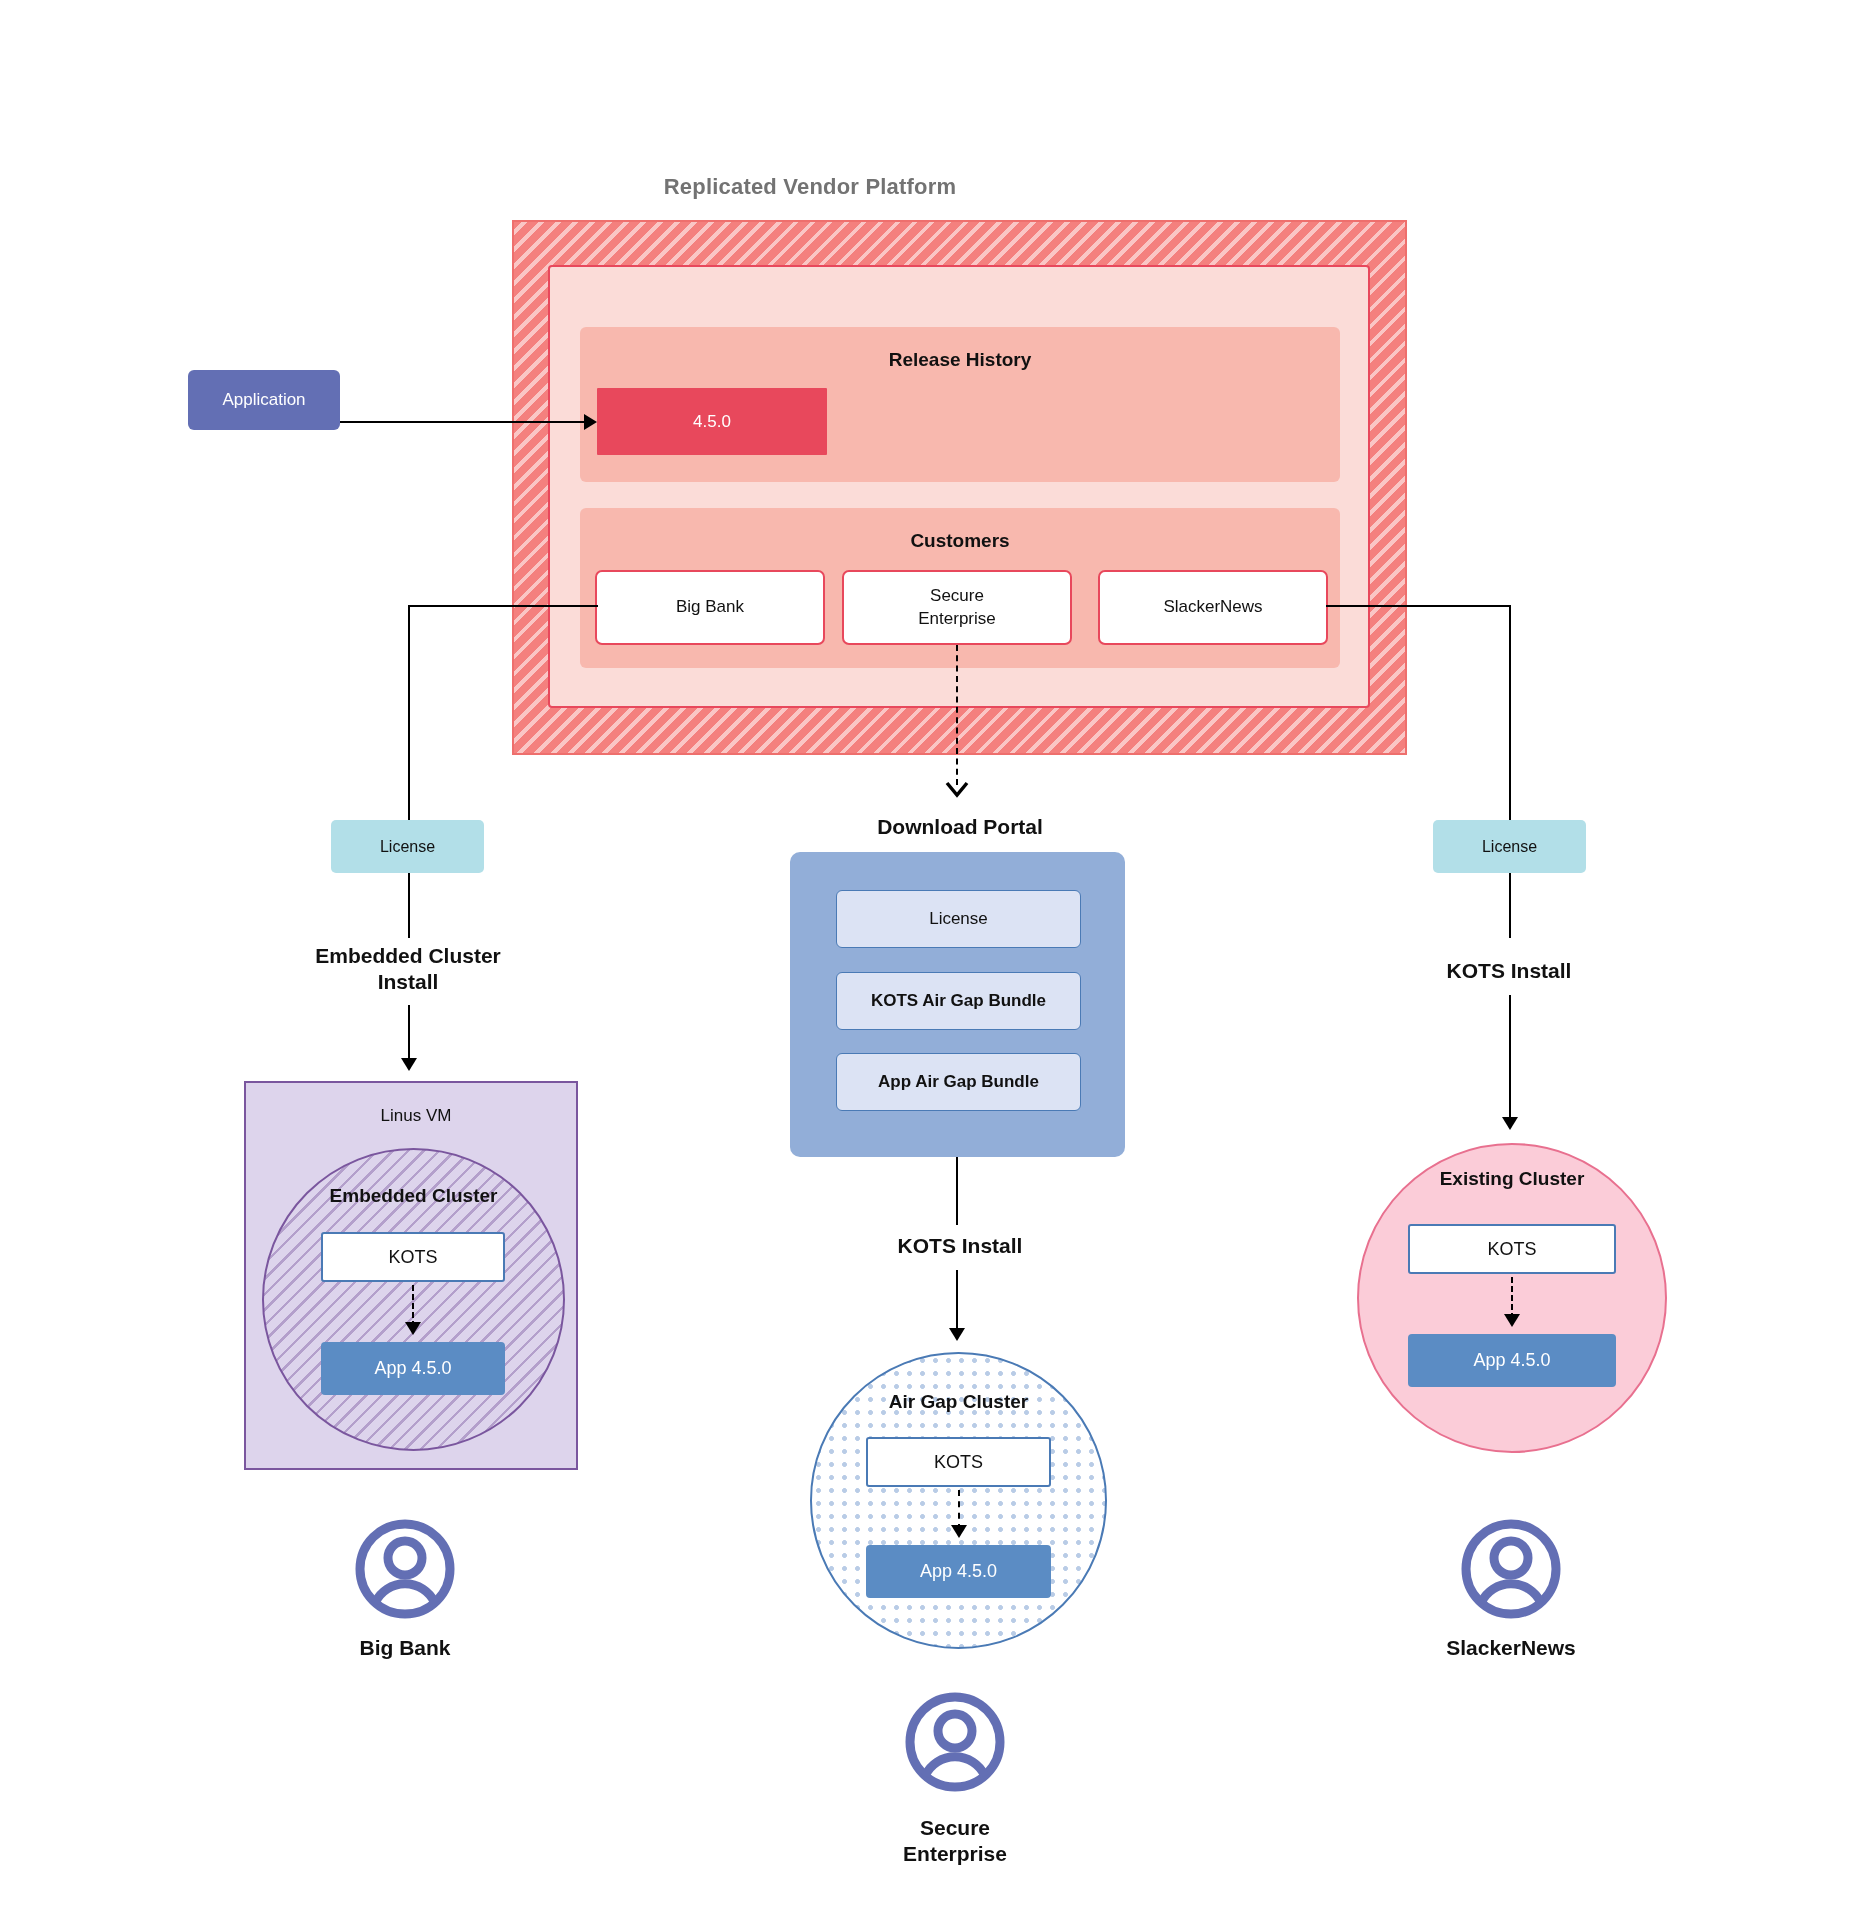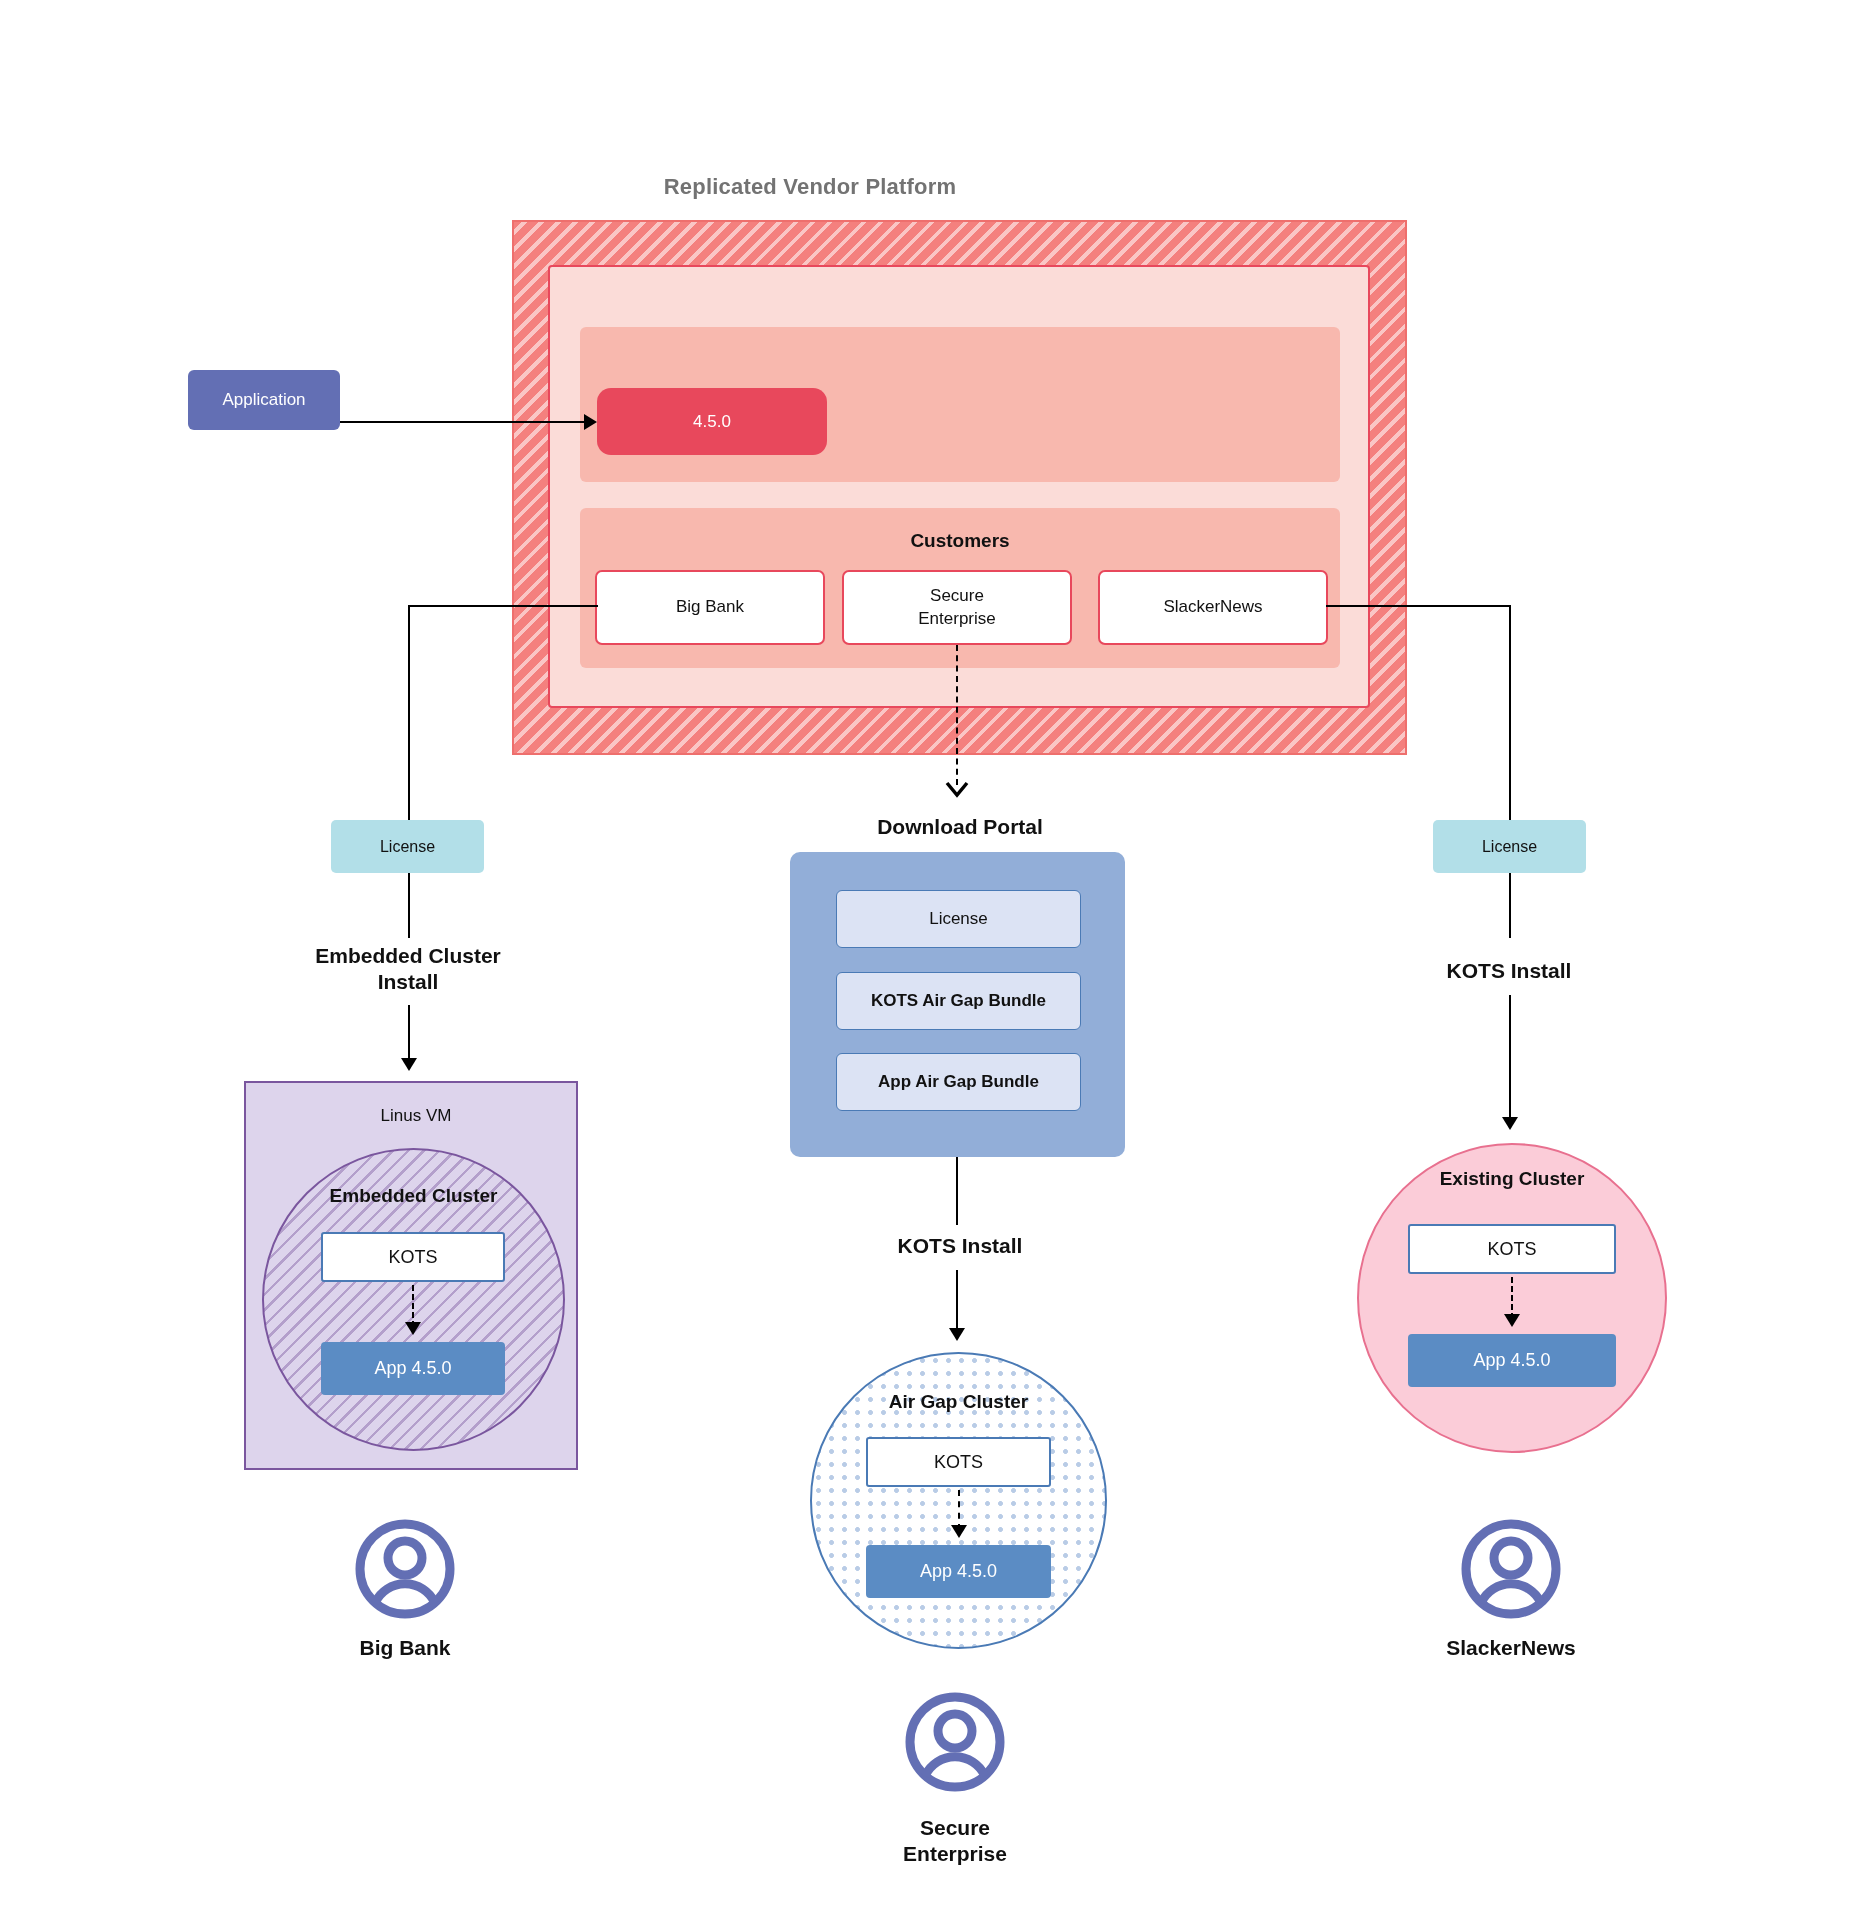--- a/index.html
+++ b/index.html
@@ -64,21 +64,21 @@
     background: #fbdcd8;
     border: 2px solid #e8485c;
     border-radius: 4px;
   }
   .subpanel {
     background: #f8b8ae;
     border-radius: 6px;
   }
   .release-active {
     background: #e8485c;
-    border-radius: 14px;
+    border-radius: 1px;
     color: #ffffff;
     font-size: 17px;
   }
   .release-inactive {
     background: #ffffff;
     border: 2px solid #e8485c;
     border-radius: 7px;
     color: #111;
     font-size: 17px;
   }
@@ -192,20 +192,21 @@
 
 <div id="canvas">
 
   <div class="abs ctr title-lg" style="left:560px; top:172px; width:500px; height:30px;">Replicated Vendor Platform</div>
 
   <div class="abs platform" style="left:512px; top:220px; width:895px; height:535px;"></div>
 
   <div class="abs channel" style="left:548px; top:265px; width:822px; height:443px;"></div>
 
   <div class="abs subpanel" style="left:580px; top:327px; width:760px; height:155px;"></div>
+  <div class="abs ctr title-md" style="left:580px; top:348px; width:760px; height:24px;">Release History</div>
   <div class="abs ctr release-active" style="left:597px; top:388px; width:230px; height:67px;">4.5.0</div>
 
   <div class="abs subpanel" style="left:580px; top:508px; width:760px; height:160px;"></div>
   <div class="abs ctr title-md" style="left:580px; top:529px; width:760px; height:24px;">Customers</div>
 
   <div class="abs ctr customer-box" style="left:595px; top:570px; width:230px; height:75px; white-space:pre-line;">Big Bank</div>
   <div class="abs ctr customer-box" style="left:842px; top:570px; width:230px; height:75px; white-space:pre-line;">Secure
 Enterprise</div>
   <div class="abs ctr customer-box" style="left:1098px; top:570px; width:230px; height:75px; white-space:pre-line;">SlackerNews</div>
 

